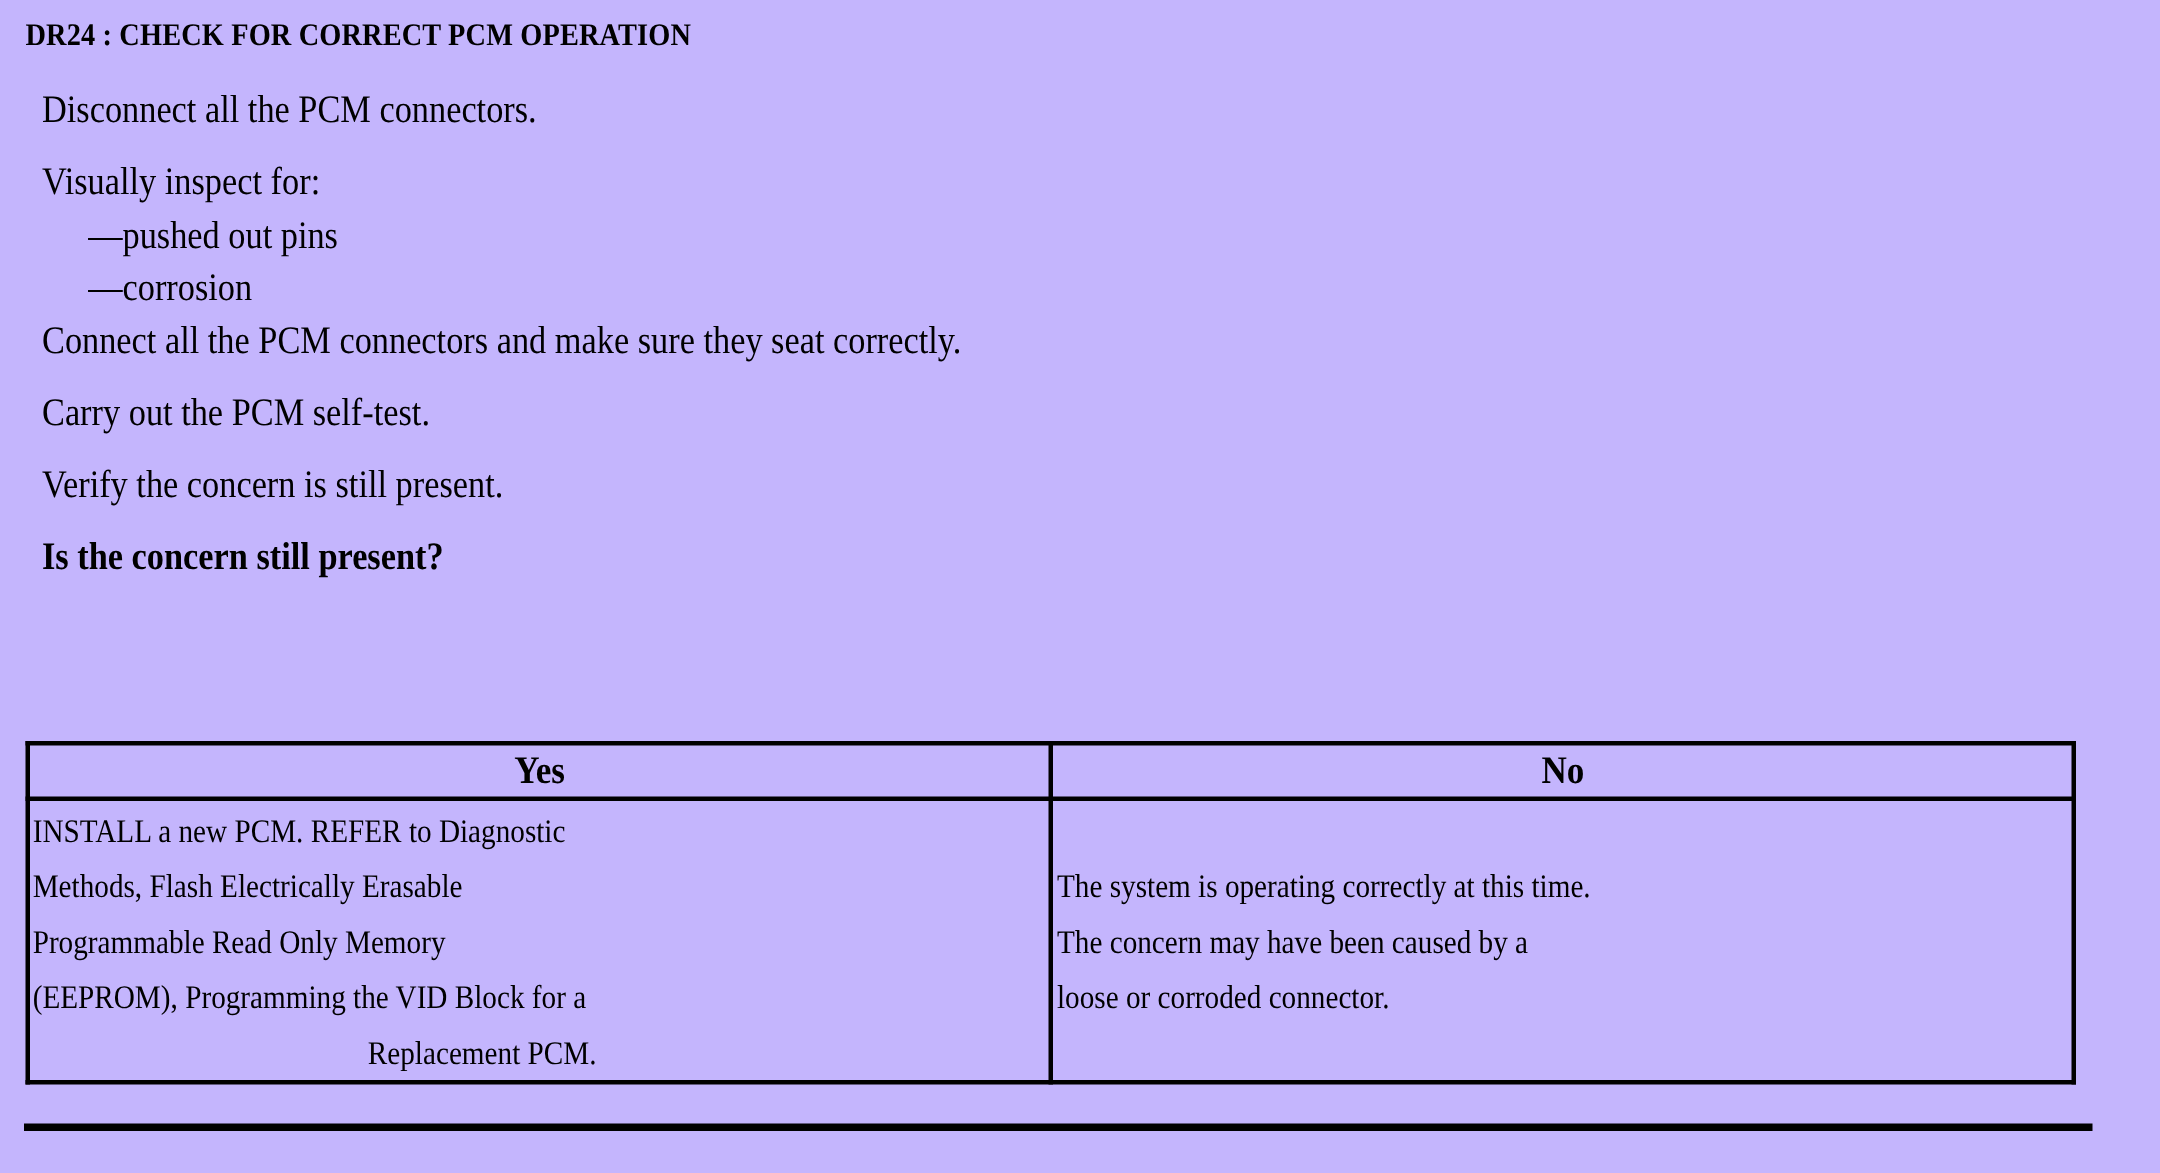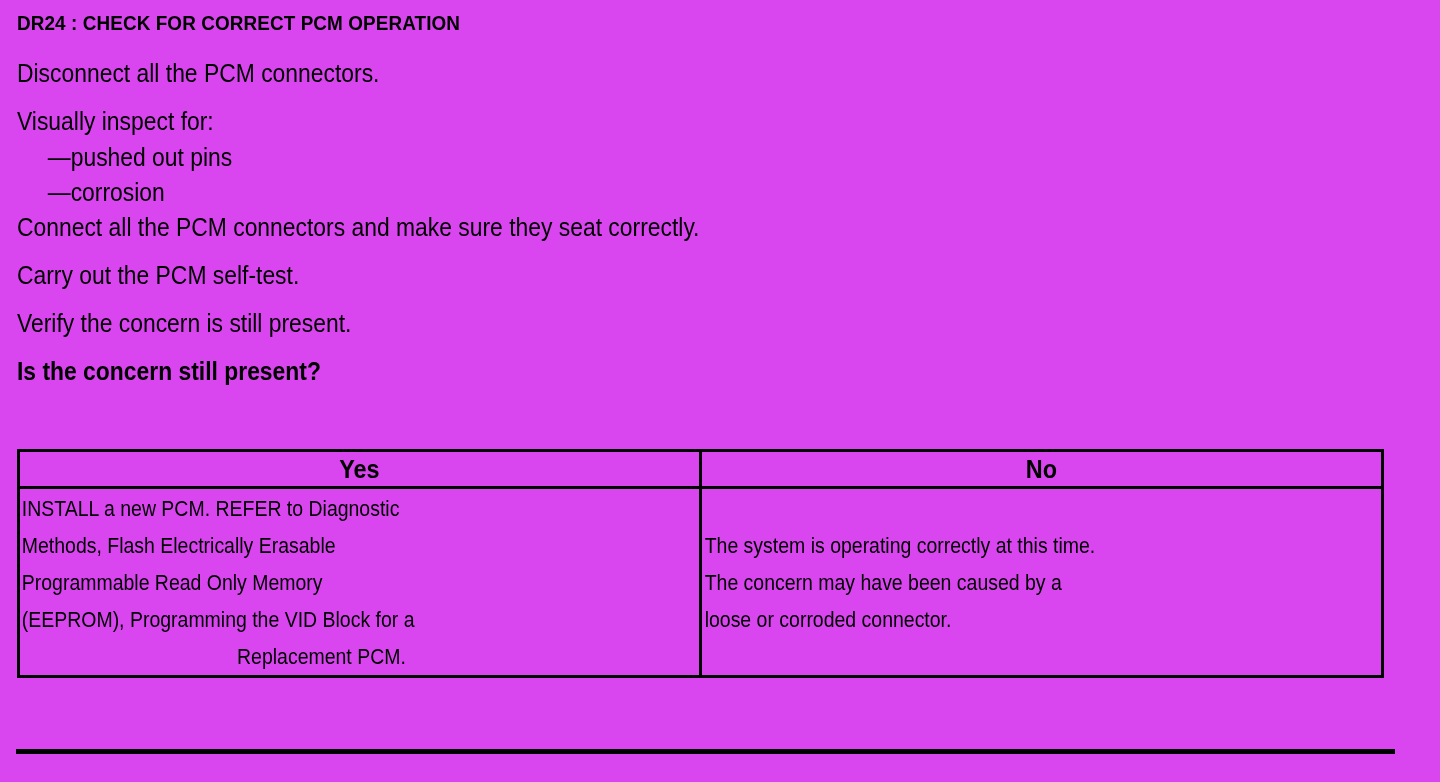--- a/index.html
+++ b/index.html
@@ -15,41 +15,42 @@
     overflow: hidden;
     font-family: "Liberation Sans", "DejaVu Sans", sans-serif;
     color: #000000;
     -webkit-font-smoothing: none;
   }
 
   
   #page {
     position: absolute;
     inset: 0;
-    background: #d946ef;
+    background: #c4b5fd;
+    font-family: Liberation Serif, serif;
   }
 
   
   .step-title {
     position: absolute;
     left: 17px;
     top: 10px;
     font-size: 21px;
     font-weight: bold;
     letter-spacing: 0.1px;
     line-height: 26px;
     transform: scaleX(0.90);
     transform-origin: left top;
     white-space: nowrap;
   }
 
   
   .instructions {
     position: absolute;
-    left: 17px;
+    left: 28px;
     top: 56px;
     width: 1390px;
   }
   .instr-line {
     font-size: 26px;
     line-height: 34px;
     font-weight: normal;
     white-space: nowrap;
     transform: scaleX(0.88);
     transform-origin: left top;
@@ -64,21 +65,21 @@
   }
   .instr-line.bold {
     font-weight: bold;
     margin: 0;
   }
 
   
   .decision-table {
     position: absolute;
     left: 17px;
-    top: 449px;
+    top: 494px;
     width: 1364px;
     height: 229px;
     border-collapse: collapse;
     table-layout: fixed;
   }
   .decision-table td,
   .decision-table th {
     border: 3px solid #000000;
     padding: 0;
     vertical-align: middle;

